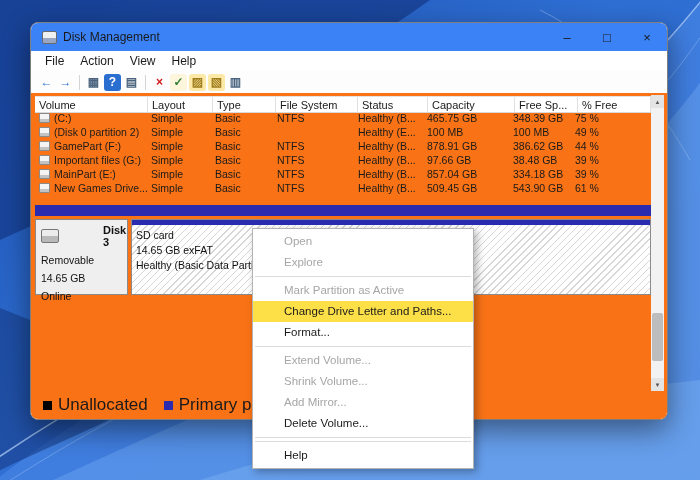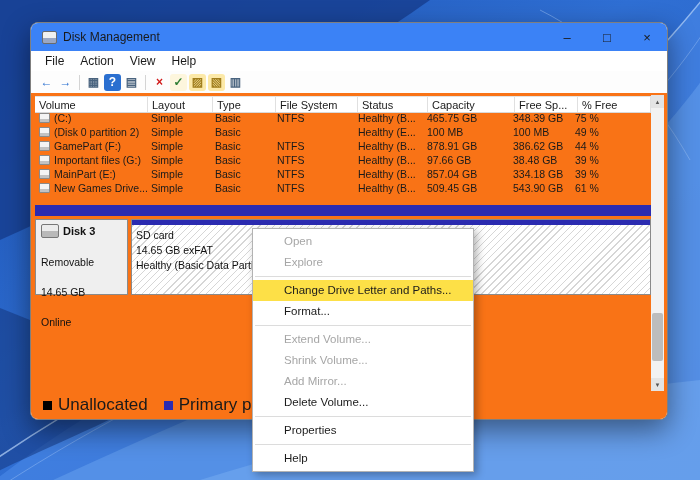--- a/index.html
+++ b/index.html
@@ -39,24 +39,24 @@
   .c0{width:108px;}.c1{width:60px;}.c2{width:58px;}.c3{width:77px;}
   .c4{width:65px;}.c5{width:82px;}.c6{width:58px;}.c7{flex:1;}
   .vol-icon{display:inline-block;width:9px;height:8px;margin-right:4px;flex:none;
     border:1px solid #8a8a8a;border-radius:1px;background:linear-gradient(#f4f4f4 0 60%,#c2c2c2 60% 100%);}
 
   
   .disk-bar-partial{position:absolute;left:4px;top:112px;width:616px;height:11px;}
   .disk-row{position:absolute;left:4px;top:126px;width:616px;height:76px;display:flex;}
   .disk-label{width:93px;flex:none;border:1px solid #8a8a8a;background:#efefef;
     padding:4px 5px;box-sizing:border-box;}
-  .disk-title{display:flex;align-items:center;font-size:11px;font-weight:bold;color:#111;}
+  .disk-title{display:flex;align-items:center;font-size:11px;font-weight:bold;color:#111;gap:40px;}
   .disk-icon{width:16px;height:12px;margin-right:4px;flex:none;border:1px solid #777;
     border-radius:2px;background:linear-gradient(#ececec 0 50%,#b9b9b9 50% 100%);}
-  .disk-line{font-size:10.5px;color:#111;margin-top:18px;}
+  .disk-line{font-size:10.5px;color:#111;margin-top:6px;}
   .partition{flex:1;margin-left:3px;border:1px solid #8a8a8a;position:relative;box-sizing:border-box;
     background:repeating-linear-gradient(135deg,#ffffff 0 4px,#d6d6d6 4px 5px);}
   .pband{position:absolute;left:0;top:0;right:0;height:5px;}
   .ptext{position:absolute;left:4px;top:9px;}
   .ptext div{font-size:10.5px;color:#111;margin-bottom:3px;white-space:nowrap;}
 
   
   .legend{position:absolute;left:12px;top:302px;display:flex;align-items:center;gap:16px;}
   .legend-item{display:flex;align-items:center;gap:6px;}
   .legend-swatch{width:9px;height:9px;flex:none;}
@@ -269,26 +269,26 @@
         </div>
         <div class="sb-arrow">▼</div>
       </div>
     </div>
   </div>
 
   <div class="context-menu">
       <div class="menu-item disabled">Open</div>
       <div class="menu-item disabled">Explore</div>
       <div class="menu-sep"></div>
+      <div class="menu-item disabled">Mark Partition as Active</div>
       <div class="menu-item hl">Change Drive Letter and Paths...</div>
       <div class="menu-item">Format...</div>
       <div class="menu-sep"></div>
       <div class="menu-item disabled">Extend Volume...</div>
       <div class="menu-item disabled">Shrink Volume...</div>
       <div class="menu-item disabled">Add Mirror...</div>
       <div class="menu-item">Delete Volume...</div>
       <div class="menu-sep"></div>
-      <div class="menu-item">Properties</div>
       <div class="menu-sep"></div>
       <div class="menu-item">Help</div>
     </div>
 
 </div>
 
 </body></html>

